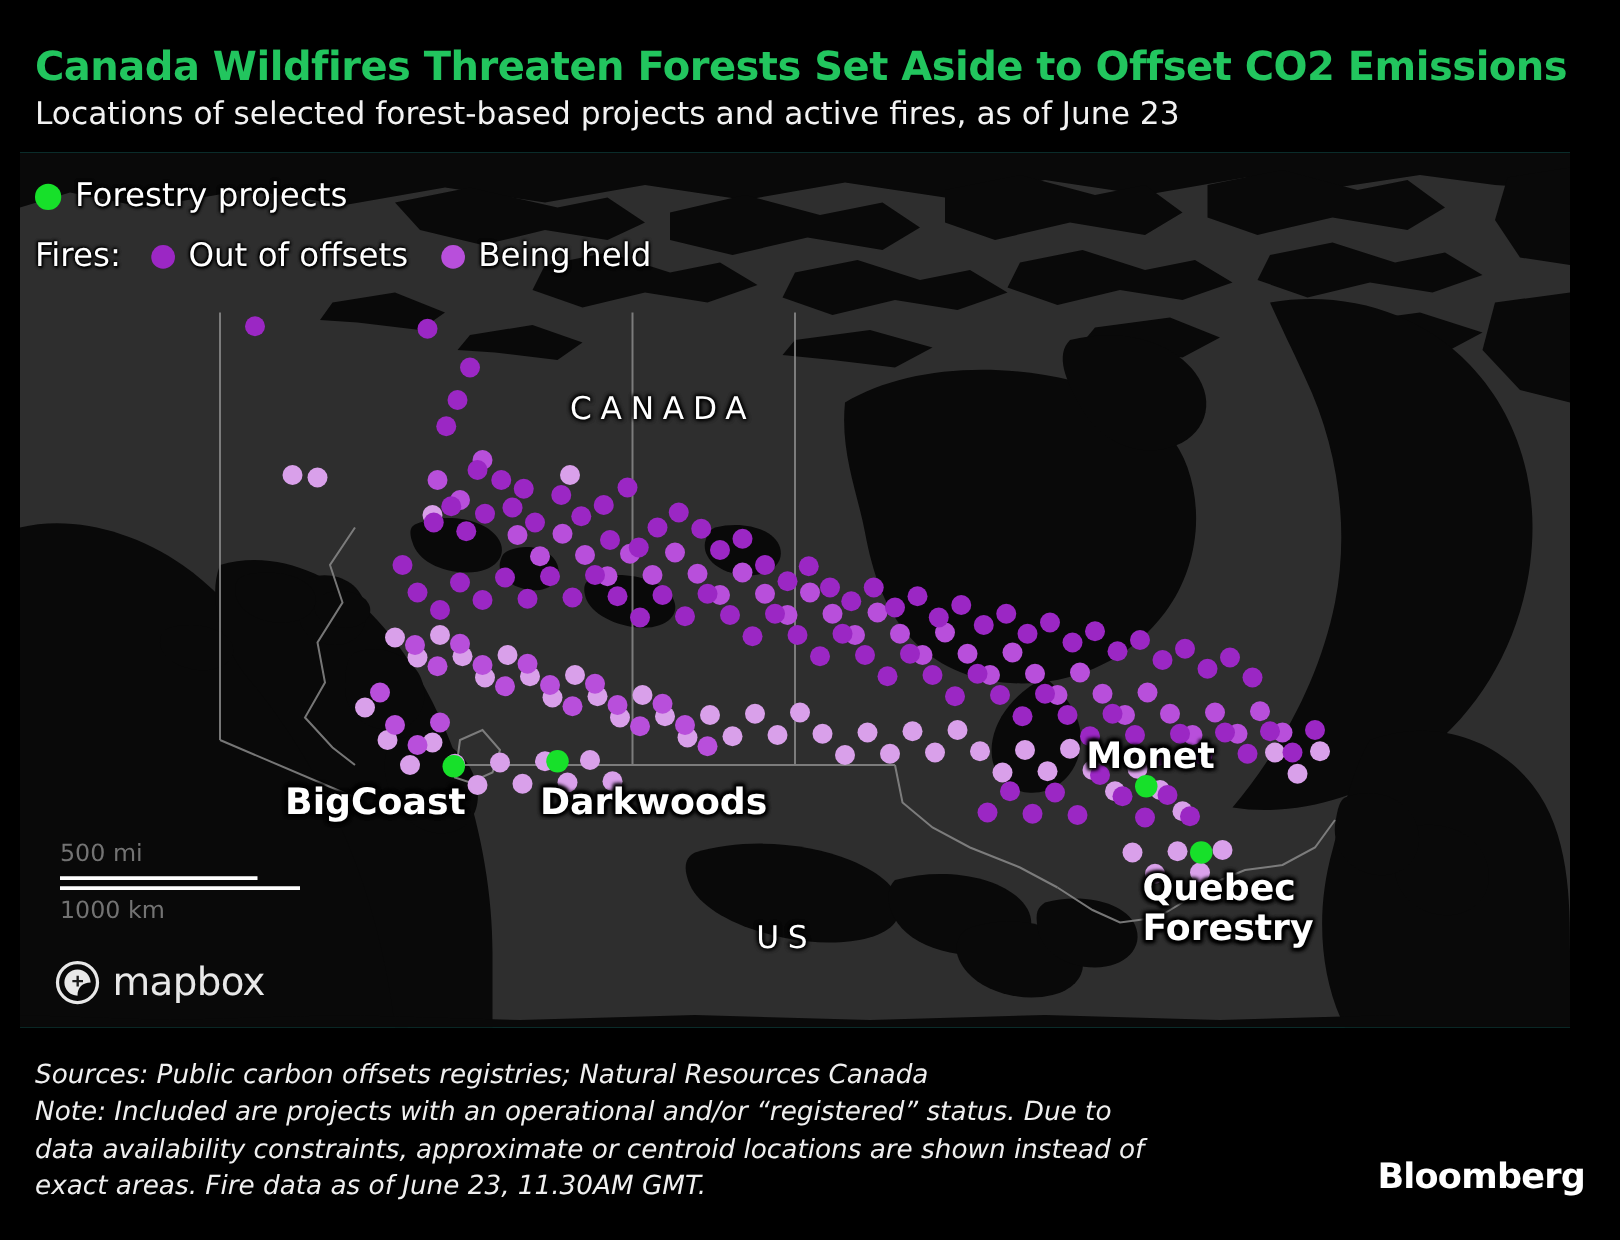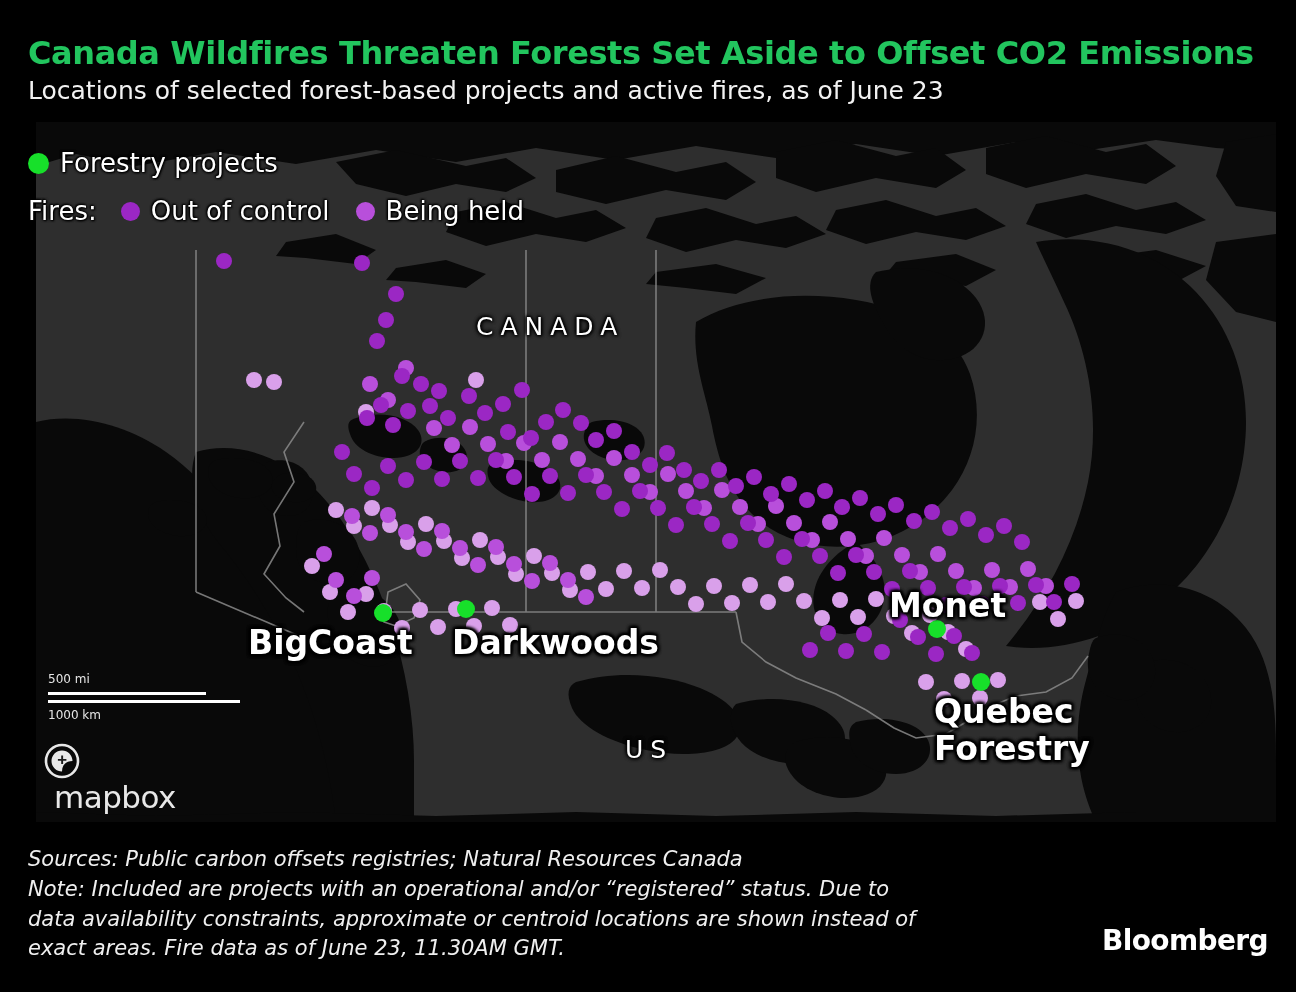--- a/index.html
+++ b/index.html
@@ -18,28 +18,28 @@
     color:#22c55e;line-height:1.12;white-space:nowrap;
   }
   .subtitle{
     font-family:"DejaVu Sans", sans-serif;
     font-size:25px;font-weight:400;color:#f2f2f2;
     line-height:1.18;margin-top:4px;white-space:nowrap;
   }
 
   
   .map{
-    position:absolute;left:36px;top:122px;width:1240px;height:700px;
+    position:absolute;left:16px;top:122px;width:1240px;height:700px;
     background:#0f766e;overflow:hidden;
   }
   .map-svg{position:absolute;left:0;top:0;width:1240px;height:700px;display:block;}
 
   
   .legend{position:absolute;left:28px;top:136px;z-index:40;}
-  .legend-row{display:flex;align-items:flex-end;height:42px;}
+  .legend-row{display:flex;align-items:center;height:42px;}
   .legend-row.r2{margin-top:6px;}
   .legend-item{display:flex;align-items:center;margin-right:26px;}
   .legend-label{
     font-family:"DejaVu Sans", sans-serif;
     font-size:26px;font-weight:400;color:#ffffff;
     margin-left:11px;white-space:nowrap;
     text-shadow:0 0 3px #000,0 0 3px #000,1px 1px 2px #000,-1px -1px 2px #000;
   }
   .legend-prefix{
     font-family:"DejaVu Sans", sans-serif;
@@ -54,38 +54,38 @@
   .place{
     position:absolute;z-index:35;
     font-family:"DejaVu Sans", sans-serif;
     color:#ffffff;white-space:nowrap;pointer-events:none;
   }
   .country{
     font-size:25px;font-weight:400;letter-spacing:7px;
     text-shadow:0 0 4px #000,0 0 4px #000,1px 1px 3px #000,-1px -1px 3px #000;
   }
   .proj-label{
-    font-size:33px;font-weight:700;line-height:1.12;
+    font-size:29px;font-weight:700;line-height:1.12;
     text-shadow:0 0 4px #000,0 0 4px #000,2px 2px 3px #000,-2px -2px 3px #000,
                 2px -2px 3px #000,-2px 2px 3px #000;
   }
   .proj-label.center{}
 
   
   .scale{position:absolute;left:48px;top:672px;z-index:38;}
   .scale-txt{
     font-family:"DejaVu Sans", sans-serif;
-    font-size:12px;color:#e5e5e5;line-height:1.25;
+    font-size:19px;color:#737373;line-height:1.25;
   }
   .scale-line{height:3px;background:#fff;margin:5px 0;}
   .scale-line.mi{width:158px;}
   .scale-line.km{width:192px;}
 
   
-  .mapbox{position:absolute;left:44px;top:743px;z-index:38;display:flex;align-items:flex-start;flex-direction:column;}
+  .mapbox{position:absolute;left:44px;top:768px;z-index:38;display:flex;align-items:flex-end;}
   .mapbox-word{
     font-family:"DejaVu Sans", sans-serif;
     font-size:31px;font-weight:400;letter-spacing:-0.5px;
     color:#e8e8e8;margin-left:10px;
   }
 
   
   .footer{
     position:absolute;left:28px;top:845px;width:1035px;
     font-family:"DejaVu Sans", sans-serif;
@@ -458,21 +458,21 @@
     <div class="legend-row">
       <div class="legend-item">
         <span class="dot dot-lg" style="background:#17e02a"></span>
         <span class="legend-label">Forestry projects</span>
       </div>
     </div>
     <div class="legend-row r2">
       <span class="legend-prefix">Fires:</span>
       <div class="legend-item">
         <span class="dot dot-md" style="background:#9b27c4"></span>
-        <span class="legend-label">Out of control</span>
+        <span class="legend-label">Out of offsets</span>
       </div>
       <div class="legend-item">
         <span class="dot dot-md" style="background:#b84fdb"></span>
         <span class="legend-label">Being held</span>
       </div>
     </div>
   </div>
 
   <div class="scale">
     <div class="scale-txt">500 mi</div>

